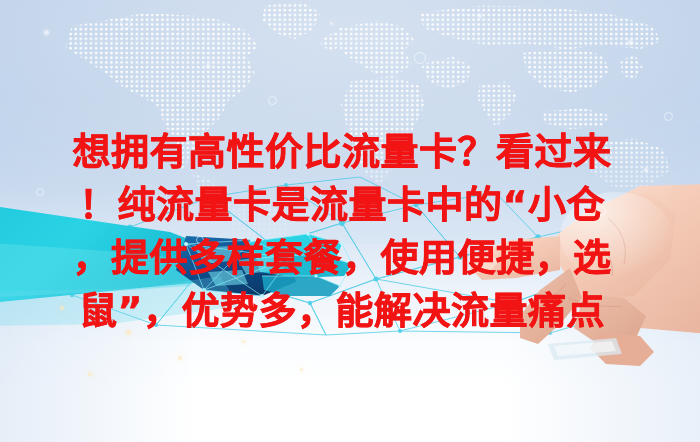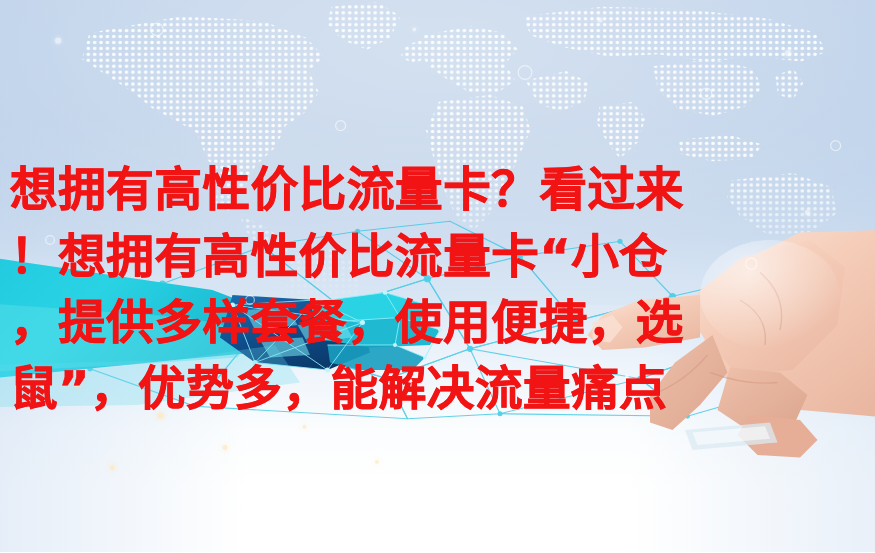--- a/index.html
+++ b/index.html
@@ -121,21 +121,21 @@
   .mesh svg { display: block; width: 100%; height: 100%; }
 
   
   .headline {
     position: absolute;
     left: 0;
     top: 126px;
     width: 684px;
     padding: 0 8px;
     box-sizing: border-box;
-    text-align: left;
+    text-align: center;
     z-index: 40;
   }
   .headline .line {
     display: block;
     color: #f21414;
     font-family: "DejaVu Sans", "Liberation Sans", sans-serif;
     font-weight: bold;
     font-size: 38px;
     line-height: 53px;
     letter-spacing: 0.5px;
@@ -371,18 +371,18 @@
     <i class="warm" style="left:242px; top:340px; width:3px;  height:3px;"></i>
     <i class="warm" style="left:88px;  top:372px; width:4px;  height:4px;"></i>
     <i class="warm" style="left:300px; top:368px; width:3px;  height:3px;"></i>
     <i class="warm" style="left:60px;  top:306px; width:4px;  height:4px;"></i>
     <i style="left:500px; top:300px; width:3px;  height:3px; background:rgba(255,255,255,0.8);"></i>
     <i class="ring" style="left:196px; top:236px; width:6px;  height:6px;"></i>
   </div>
 
   <div class="headline">
     <span class="line">想拥有高性价比流量卡？看过来</span>
-    <span class="line">！想拥有高性价比流量卡“小仓</span>
+    <span class="line">！纯流量卡是流量卡中的“小仓</span>
     <span class="line">，提供多样套餐，使用便捷，选</span>
     <span class="line">鼠”，优势多，能解决流量痛点</span>
   </div>
 
 </div>
 
 </body></html>

